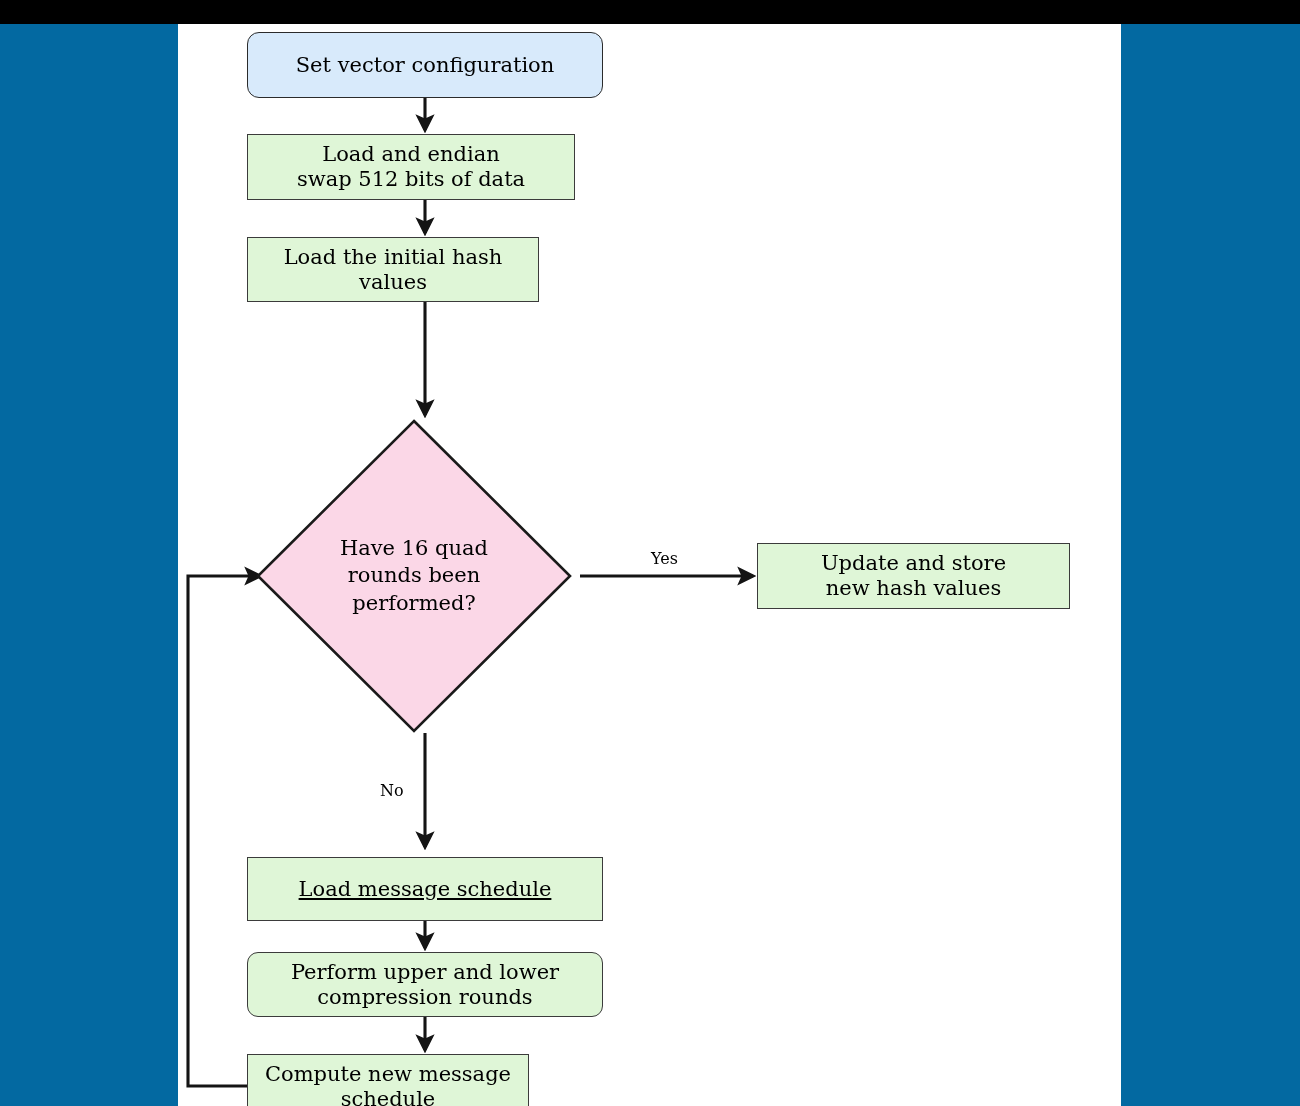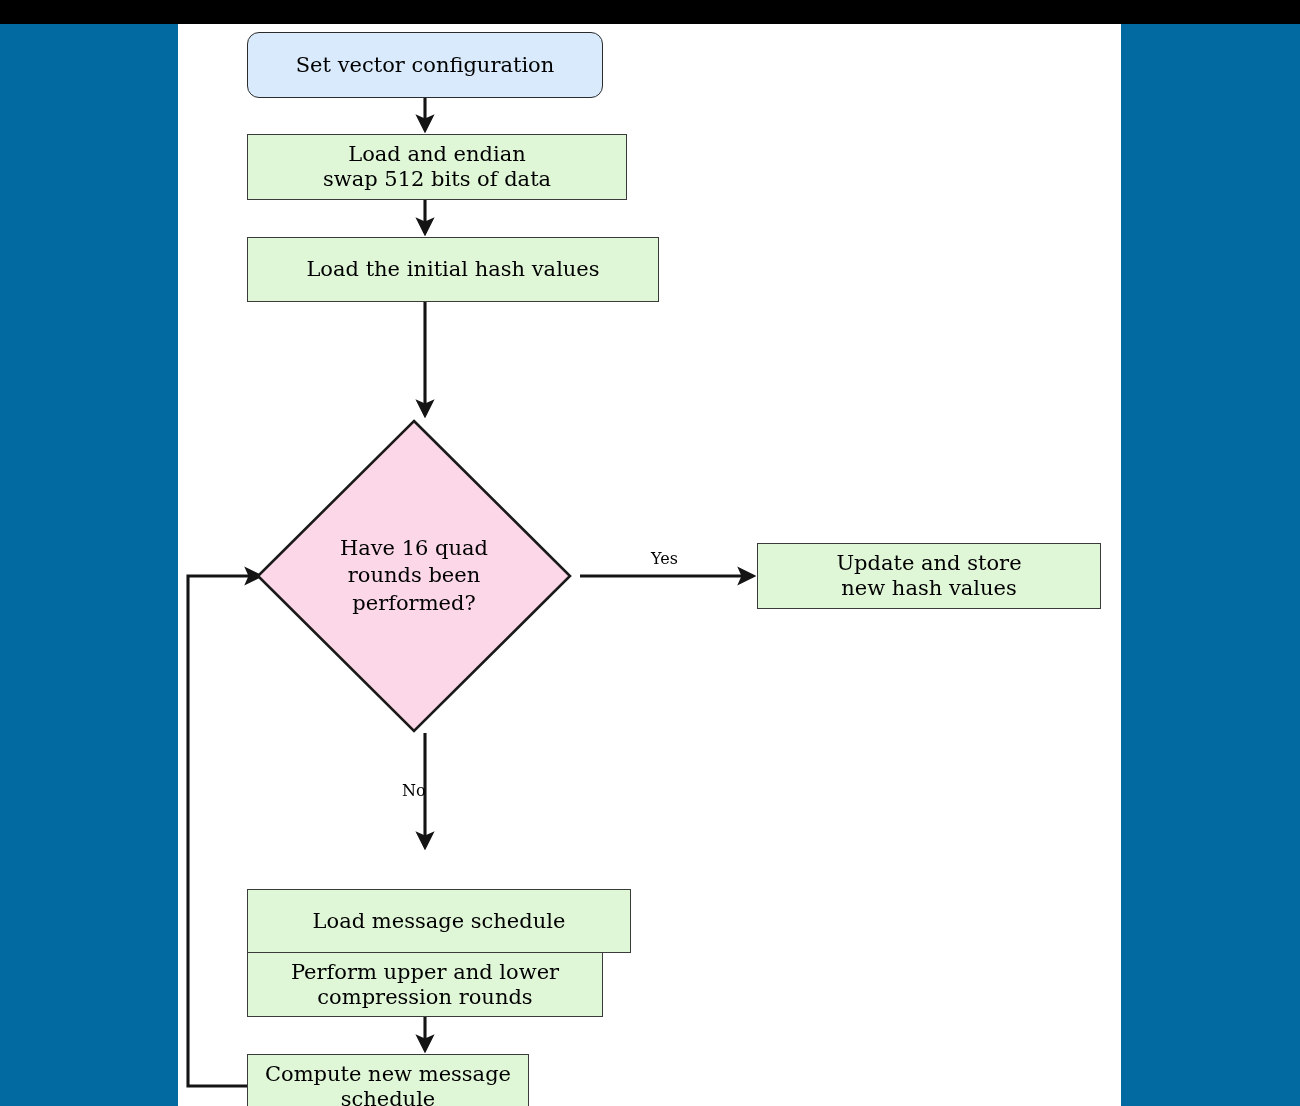--- a/index.html
+++ b/index.html
@@ -106,53 +106,53 @@
       <path d="M 425 891 L 425 924"></path>
       <path d="M 425 993 L 425 1026"></path>
       <path d="M 247 1062 L 188 1062 L 188 552 L 260 552"></path>
     </g>
   </svg>
 
   <div class="node startstop" style="left:247px; top:8px; width:356px; height:66px; background:#d8eafb;">
     <span>Set vector configuration</span>
   </div>
 
-  <div class="node proc" style="left:247px; top:110px; width:380px; height:66px; background:#dff6d7;">
+  <div class="node proc" style="left:247px; top:110px; width:328px; height:66px; background:#dff6d7;">
     <span>Load and endian
 swap 512 bits of data</span>
   </div>
 
-  <div class="node proc" style="left:247px; top:213px; width:412px; height:65px; background:#dff6d7;">
+  <div class="node proc" style="left:247px; top:213px; width:292px; height:65px; background:#dff6d7;">
     <span>Load the initial hash values</span>
   </div>
 
   <div class="diamond-wrap" style="left:256px; top:395px; width:316px; height:314px;">
     <svg width="316" height="314" viewBox="0 0 316 314" xmlns="http://www.w3.org/2000/svg">
       <polygon points="158,2 314,157 158,312 2,157" fill="#fbd7e7" stroke="#1a1a1a" stroke-width="2.6"></polygon>
     </svg>
     <div class="diamond-label">Have 16 quad
 rounds been
 performed?</div>
   </div>
 
-  <div class="node proc" style="left:757px; top:519px; width:344px; height:66px; background:#dff6d7;">
+  <div class="node proc" style="left:757px; top:519px; width:313px; height:66px; background:#dff6d7;">
     <span>Update and store
 new hash values</span>
   </div>
 
-  <div class="node proc" style="left:247px; top:865px; width:384px; height:64px; background:#dff6d7;">
+  <div class="node proc" style="left:247px; top:833px; width:356px; height:64px; background:#dff6d7;text-decoration:underline;">
     <span>Load message schedule</span>
   </div>
 
-  <div class="node proc" style="left:247px; top:928px; width:356px; height:65px; background:#dff6d7;">
+  <div class="node proc" style="left:247px; top:928px; width:356px; height:65px; background:#dff6d7;border-radius:11px;">
     <span>Perform upper and lower
 compression rounds</span>
   </div>
 
   <div class="node proc" style="left:247px; top:1030px; width:282px; height:65px; background:#dff6d7;">
     <span>Compute new message schedule</span>
   </div>
 
   <div class="edge-label" style="left:651px; top:525px;">Yes</div>
 
-  <div class="edge-label" style="left:402px; top:757px;">No</div>
+  <div class="edge-label" style="left:380px; top:757px;">No</div>
 
 </div>
 
 </body></html>

